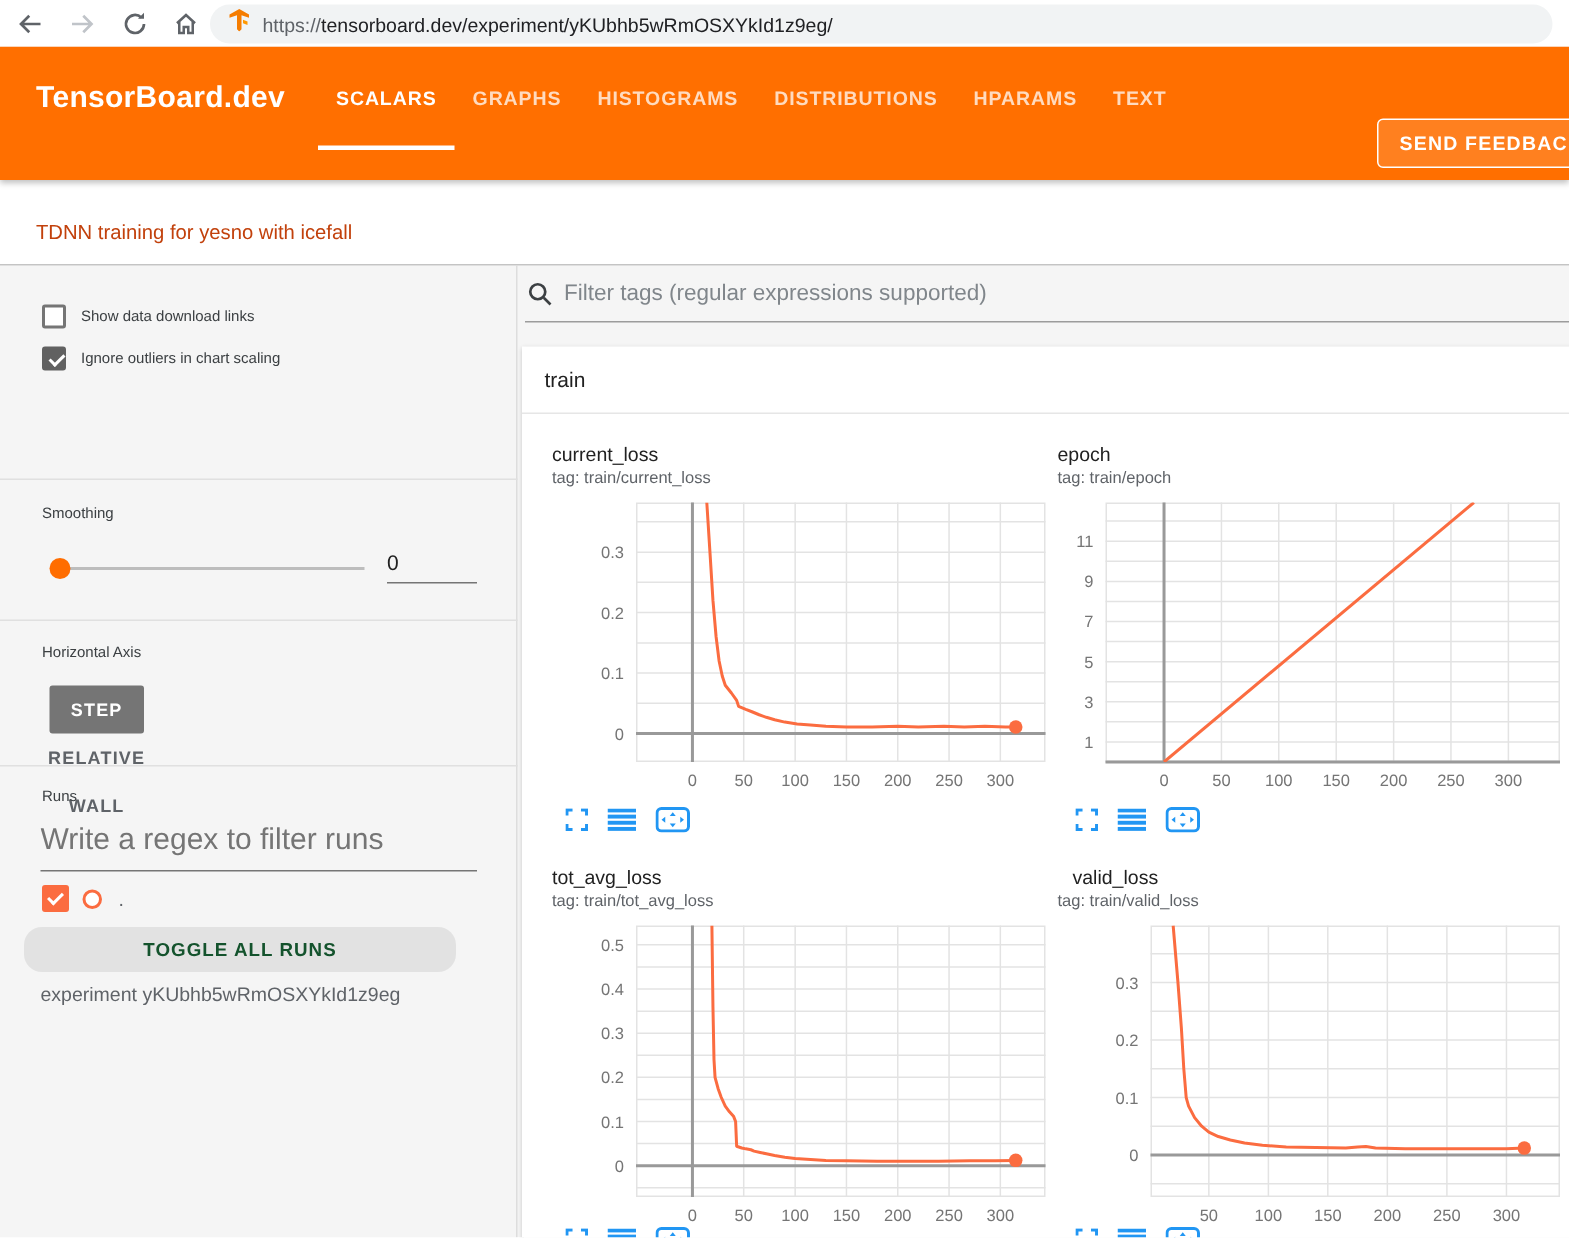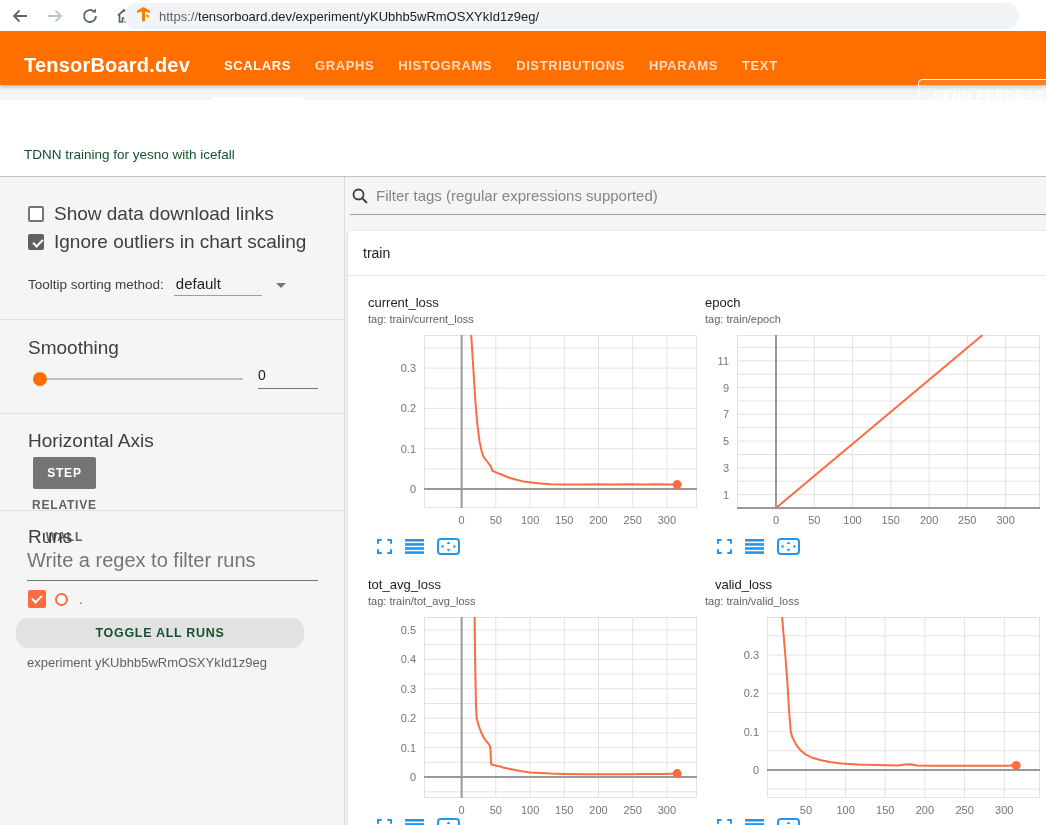--- a/index.html
+++ b/index.html
@@ -2,41 +2,41 @@
 <html><head>
 <meta charset="utf-8">
 <style>
   * { margin:0; padding:0; box-sizing:border-box; }
   html,body { width:1046px; height:825px; overflow:hidden; font-family:"Liberation Sans", sans-serif; background:#fff; }
   #page { position:relative; width:1046px; height:825px; overflow:hidden; background:#f5f5f5; }
 
   
   .browser-bar { position:absolute; left:0; top:0; width:1046px; height:31px; background:#fff; z-index:20; }
   .bicon { position:absolute; top:4px; width:24px; height:24px; display:flex; align-items:center; justify-content:center; }
-  .url-pill { position:absolute; left:124px; top:3px; width:895px; height:26px; background:#f1f3f4; border-radius:13px; display:flex; align-items:center; padding-left:12px; }
+  .url-pill { position:absolute; left:140px; top:3px; width:895px; height:26px; background:#f1f3f4; border-radius:13px; display:flex; align-items:center; padding-left:12px; }
   .url-text { font-size:13px; color:#202124; margin-left:8px; white-space:nowrap; }
   .url-text .scheme { color:#5f6368; }
 
   
-  .app-header { position:absolute; left:0; top:31px; width:1046px; height:54px; background:#ff6f00; z-index:10; box-shadow:0 2px 4px rgba(0,0,0,0.25); }
+  .app-header { position:absolute; left:0; top:31px; width:1046px; height:89px; background:#ff6f00; z-index:10; box-shadow:0 2px 4px rgba(0,0,0,0.25); }
   .logo { position:absolute; left:24px; top:0; height:69px; line-height:69px; color:#fff; font-size:20px; font-weight:600; letter-spacing:0.2px; }
   .tabs { position:absolute; left:212px; top:0; height:69px; display:flex; }
   .tab { position:relative; height:69px; line-height:69px; padding:0 12px; font-size:13px; font-weight:700; letter-spacing:0.6px; color:rgba(255,255,255,0.75); cursor:pointer; }
   .tab.active { color:#fff; }
   .tab.active::after { content:""; position:absolute; left:0; right:0; bottom:0; height:3px; background:#fff; }
   .feedback-btn { position:absolute; left:918px; top:48px; width:170px; height:33px; border:1.5px solid #fff; border-radius:4px; background:rgba(255,255,255,0.12); color:#fff; font-size:13px; font-weight:700; letter-spacing:0.8px; text-align:left; padding-left:14px; line-height:30px; white-space:nowrap; overflow:hidden; }
 
   
   .subheader { position:absolute; left:0; top:100px; width:1046px; height:77px; background:#fff; border-bottom:1px solid #c4c4c4; z-index:5; }
-  .subheader .exp-title { position:absolute; left:24px; top:47px; font-size:13.5px; color:#14532d; }
+  .subheader .exp-title { position:absolute; left:24px; top:47px; font-size:13.5px; color:#c2410c; }
 
   
   .sidebar { position:absolute; left:0; top:177px; width:345px; height:648px; background:#f5f5f5; border-right:1px solid #ddd; }
   .sb-divider { position:absolute; left:0; width:345px; height:0; border-top:1px solid #e0e0e0; }
-  .sb-label { font-size:19px; color:#3c4043; }
+  .sb-label { font-size:10px; color:#3c4043; }
   .cb { width:16px; height:16px; border:2px solid #757575; border-radius:2px; background:#fff; position:relative; flex:0 0 auto; }
   .cb.checked { background:#616161; border-color:#616161; }
   .cb.checked::after { content:""; position:absolute; left:3px; top:5px; width:8px; height:4px; border-left:2px solid #fff; border-bottom:2px solid #fff; transform:rotate(-45deg); transform-origin:center; margin-top:-2px; }
   .cb-row { position:absolute; left:28px; display:flex; align-items:center; gap:10px; }
   .tooltip-row { position:absolute; left:28px; top:98px; display:flex; align-items:baseline; }
   .dd-value { font-size:15px; color:#212121; border-bottom:1px solid #9e9e9e; padding:0 4px 3px 2px; min-width:88px; margin-left:10px; }
   .dd-arrow { width:0; height:0; border-left:5px solid transparent; border-right:5px solid transparent; border-top:5px solid #757575; margin-left:14px; align-self:center; }
   .slider-track { position:absolute; left:35px; top:201px; width:208px; height:2px; background:#bdbdbd; }
   .slider-thumb { position:absolute; left:-2px; top:-6px; width:14px; height:14px; border-radius:50%; background:#ff6d00; }
   .smooth-value { position:absolute; left:258px; top:190px; width:60px; font-size:14px; color:#212121; border-bottom:1px solid #757575; padding-bottom:5px; }
@@ -123,25 +123,20 @@
   </div>
 
   <div class="sidebar">
     <div class="cb-row" style="top:26px">
       <span class="cb"></span>
       <span class="sb-label">Show data download links</span>
     </div>
     <div class="cb-row" style="top:54px">
       <span class="cb checked"></span>
       <span class="sb-label">Ignore outliers in chart scaling</span>
-    </div>
-    <div class="tooltip-row">
-      <span style="font-size:13.5px;color:#3c4043">Tooltip sorting method:</span>
-      <span class="dd-value">default</span>
-      <span class="dd-arrow"></span>
     </div>
     <div class="sb-divider" style="top:142px"></div>
 
     <div class="sb-label" style="position:absolute;left:28px;top:160px">Smoothing</div>
     <div class="slider-track">
       <div class="slider-thumb"></div>
     </div>
     <div class="smooth-value">0</div>
     <div class="sb-divider" style="top:236px"></div>
 

